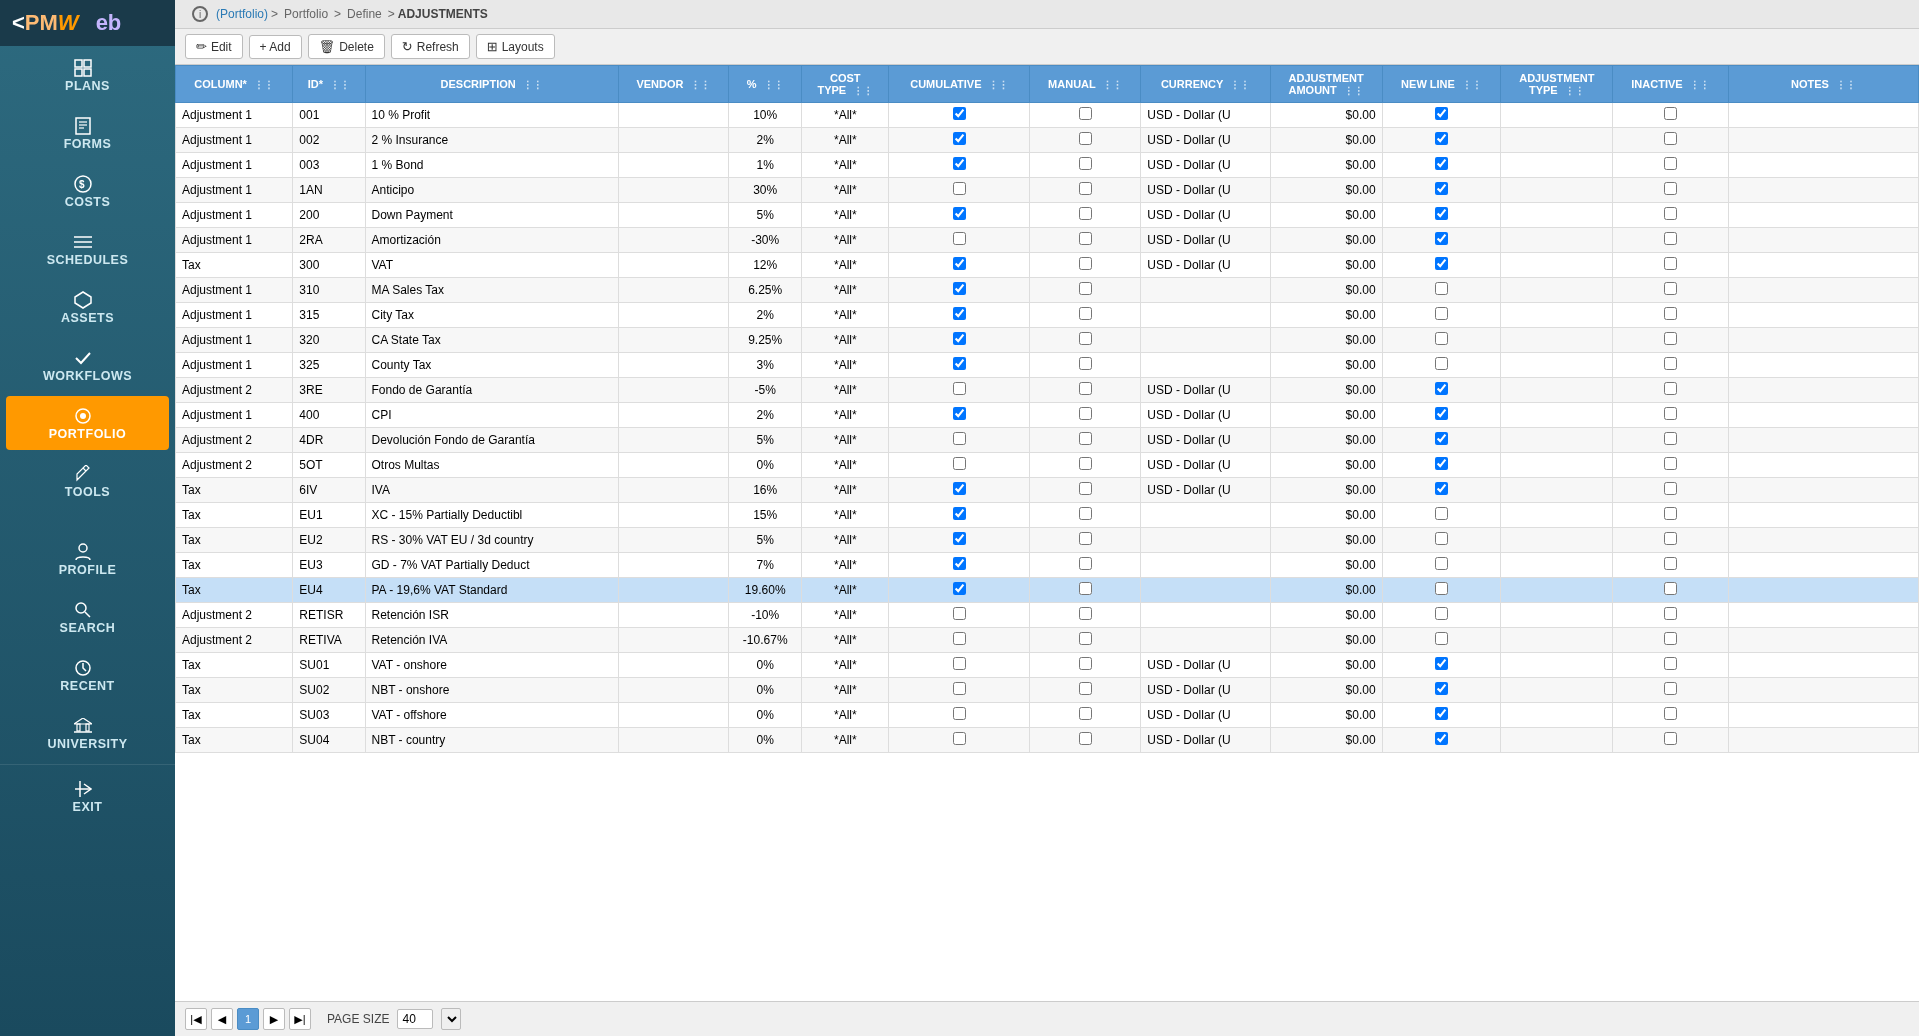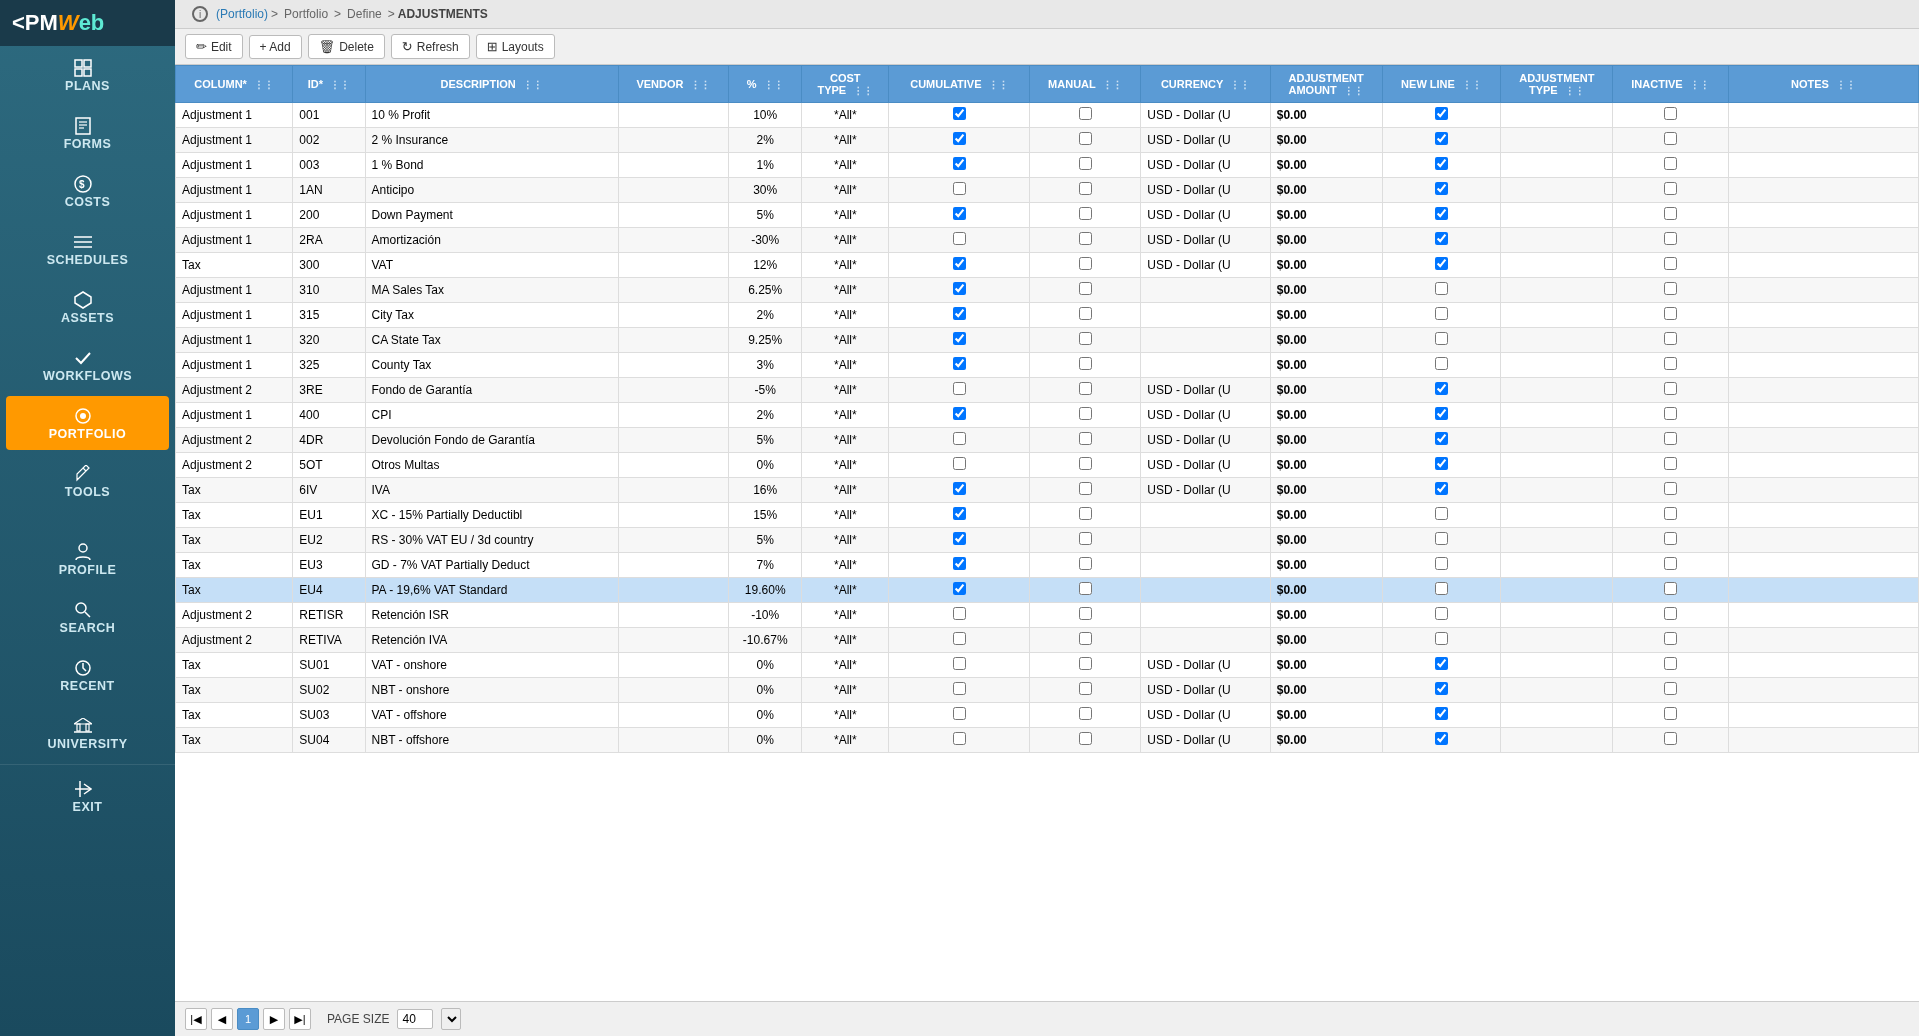--- a/index.html
+++ b/index.html
@@ -144,21 +144,21 @@
     }
     tbody tr { background: white; }
     tbody tr:nth-child(even) { background: #f7f7f7; }
     tbody tr.highlighted { background: #c5dff7; }
     tbody td {
       padding: 4px 6px;
       border: 1px solid #ddd;
       white-space: nowrap;
     }
     td.center { text-align: center; }
-    td.right { text-align: left; font-weight: bold; }
+    td.right { text-align: right; }
 
     
     .cb {
       width: 13px;
       height: 13px;
       cursor: pointer;
     }
 
     
     .pagination-bar {
@@ -188,21 +188,21 @@
       font-size: 12px;
       margin-left: 4px;
     }
   </style>
 </head>
 <body>
 
 <div class="sidebar">
   <div class="sidebar-logo">
     <span class="logo-text">
-      <span style="color:#fff;">&lt;</span><span style="color:#ffffff;text-align:center;">PM</span><span style="color:#f90; font-style:italic;">W</span><span style="color:#5eead4;">eb</span>
+      <span style="color:#fff;">&lt;</span><span style="color:#fdba74;text-align:center;">PM</span><span style="color:#f90; font-style:italic;">W</span><span style="color:#c4b5fd;margin-left:17px;">eb</span>
     </span>
   </div>
 
   <div class="sidebar-item">
     <span class="icon">
       <svg width="18" height="18" viewBox="0 0 18 18" fill="none">
           <rect x="1" y="1" width="7" height="7" stroke="white" stroke-width="1.5"></rect>
           <rect x="10" y="1" width="7" height="7" stroke="white" stroke-width="1.5"></rect>
           <rect x="1" y="10" width="7" height="7" stroke="white" stroke-width="1.5"></rect>
           <rect x="10" y="10" width="7" height="7" stroke="white" stroke-width="1.5"></rect>
@@ -792,21 +792,21 @@
             <td>USD - Dollar (U</td>
             <td class="right">$0.00</td>
             <td class="center"><input type="checkbox" class="cb" checked="" style=""></td>
             <td></td>
             <td class="center"><input type="checkbox" class="cb" style=""></td>
             <td></td>
           </tr>
           <tr>
             <td>Tax</td>
             <td>SU04</td>
-            <td>NBT - offshore</td>
+            <td>NBT - country</td>
             <td></td>
             <td class="center">0%</td>
             <td class="center">*All*</td>
             <td class="center"><input type="checkbox" class="cb" style=""></td>
             <td class="center"><input type="checkbox" class="cb" style=""></td>
             <td>USD - Dollar (U</td>
             <td class="right">$0.00</td>
             <td class="center"><input type="checkbox" class="cb" checked="" style=""></td>
             <td></td>
             <td class="center"><input type="checkbox" class="cb" style=""></td>

